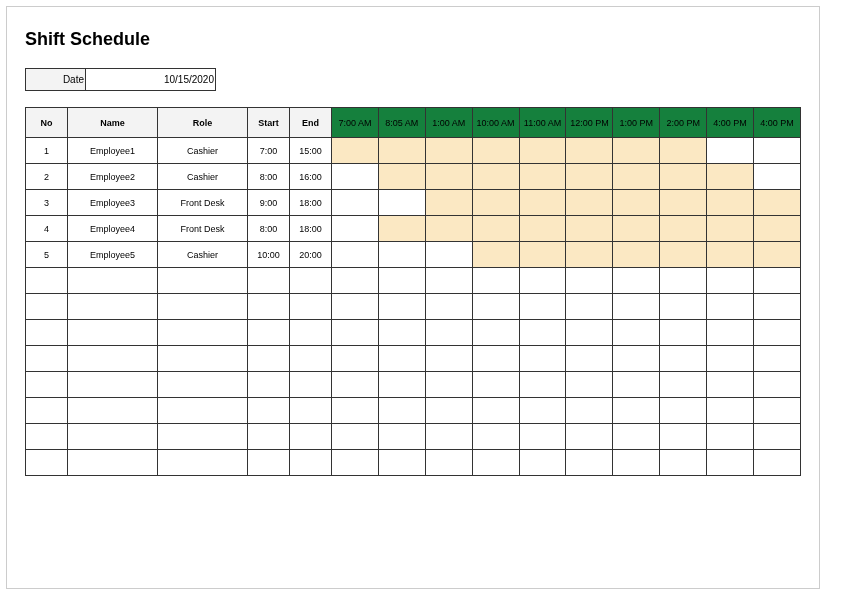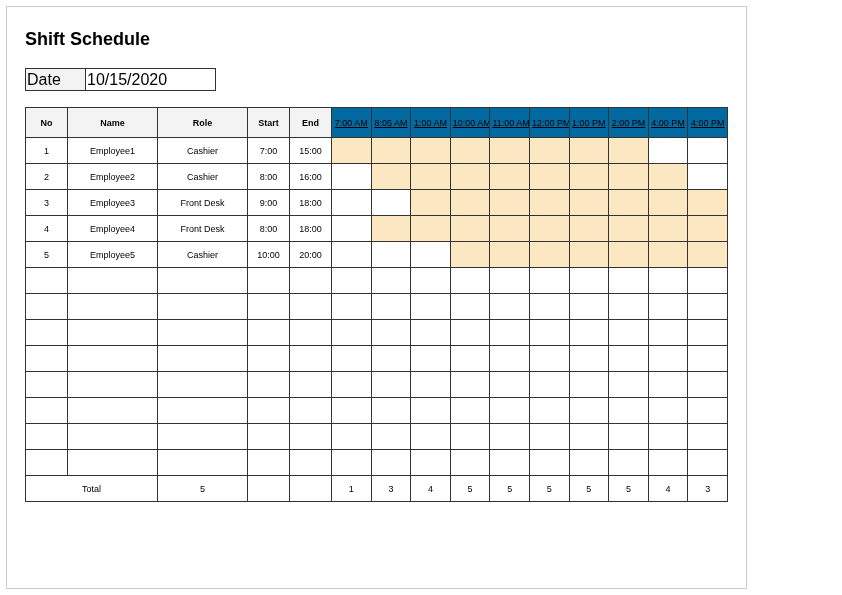--- a/index.html
+++ b/index.html
@@ -7,35 +7,35 @@
   body {
     width: 842px;
     height: 595px;
     font-family: Arial, Helvetica, sans-serif;
     background: #fff;
     position: relative;
   }
   .page {
     position: absolute;
     left: 6px; top: 6px;
-    width: 741px; height: 583px;
+    width: 814px; height: 583px;
     border: 1px solid #ccc;
     padding: 22px 18px 11px 18px;
   }
   h1.title {
     margin: 0 0 18px 0;
     font-size: 18px;
     font-weight: bold;
   }
   table { border-collapse: collapse; }
   table.date-table td {
     border: 1.5px solid #333;
     height: 22px;
-    font-size: 16px;
-    text-align: left;
+    font-size: 10px;
+    text-align: right;
     vertical-align: middle;
   }
   .date-label { width: 60px; background: #f3f3f3; font-weight: normal; }
   .date-value { width: 130px; background: #fff; margin-top: 7px; }
 
   table.schedule {
     margin-top: 16px;
     width: 100%;
     table-layout: fixed;
   }
@@ -43,21 +43,21 @@
     border: 1.5px solid #333;
     font-size: 9px;
     text-align: center;
     vertical-align: middle;
     height: 26px;
     overflow: hidden;
     white-space: nowrap;
     padding: 0 2px;
   }
   table.schedule thead th.hdr { background: #f3f3f3; font-weight: bold; height: 30px; }
-  table.schedule thead th.time-hdr { background: #0369a1; font-weight: normal; height: 30px; text-decoration: underline; }
+  table.schedule thead th.time-hdr { background: #15803d; font-weight: normal; height: 30px; }
   .col-no   { width: 42px; }
   .col-name { width: 90px; }
   .col-role { width: 90px; }
   .col-start{ width: 42px; }
   .col-end  { width: 42px; }
   
   .shift-on { background: #fbe8c3; }
   .total-row td { height: 26px; }
   .total-label { font-weight: normal; }
 </style>
@@ -329,32 +329,16 @@
           <td></td>
           <td></td>
           <td></td>
           <td></td>
           <td></td>
           <td></td>
           <td></td>
           <td></td>
           <td></td>
         </tr>
-        <tr class="total-row">
-          <td class="total-label" colspan="2">Total</td>
-          <td>5</td>
-          <td></td>
-          <td></td>
-          <td>1</td>
-          <td>3</td>
-          <td>4</td>
-          <td>5</td>
-          <td>5</td>
-          <td>5</td>
-          <td>5</td>
-          <td>5</td>
-          <td>4</td>
-          <td>3</td>
-        </tr>
       </tbody>
   </table>
 
 </div>
 
 </body></html>

